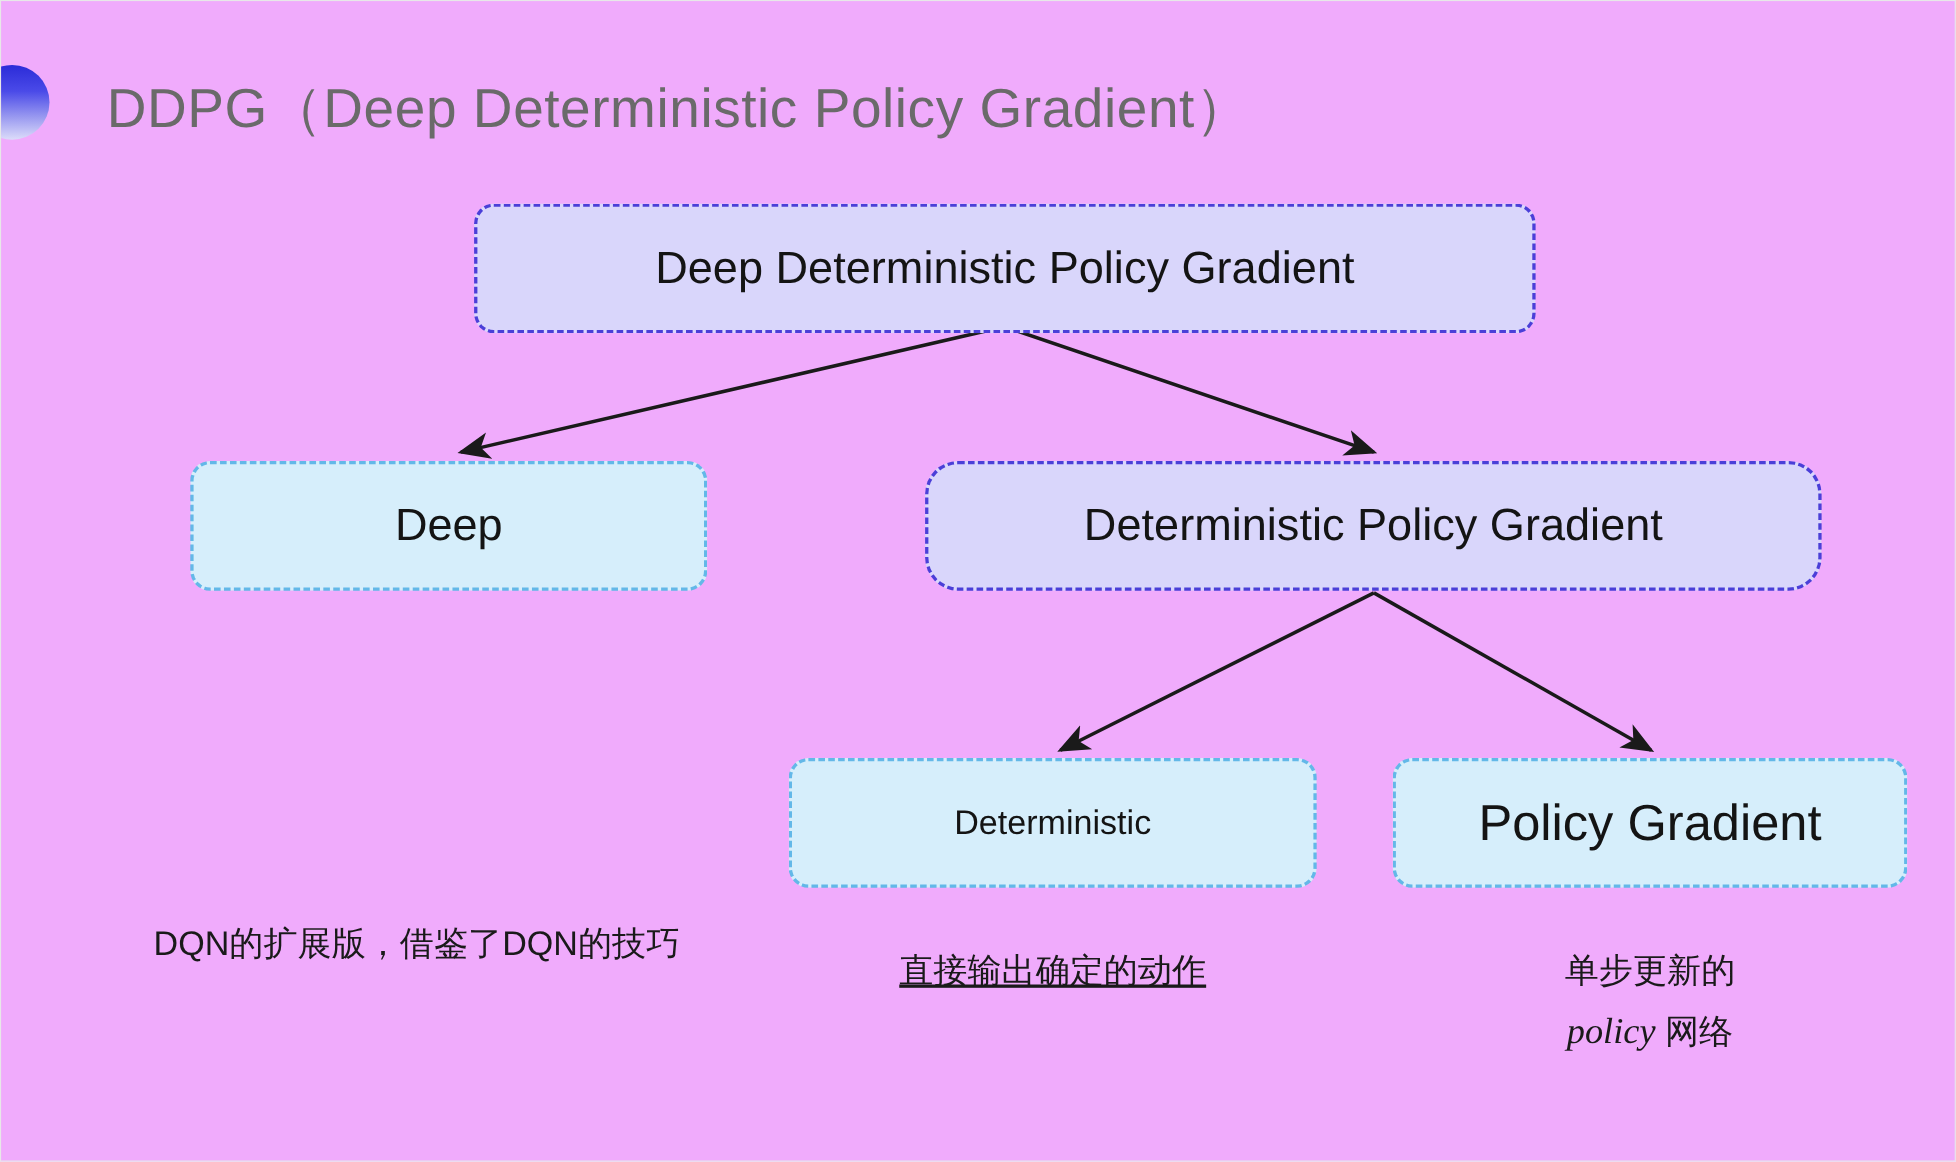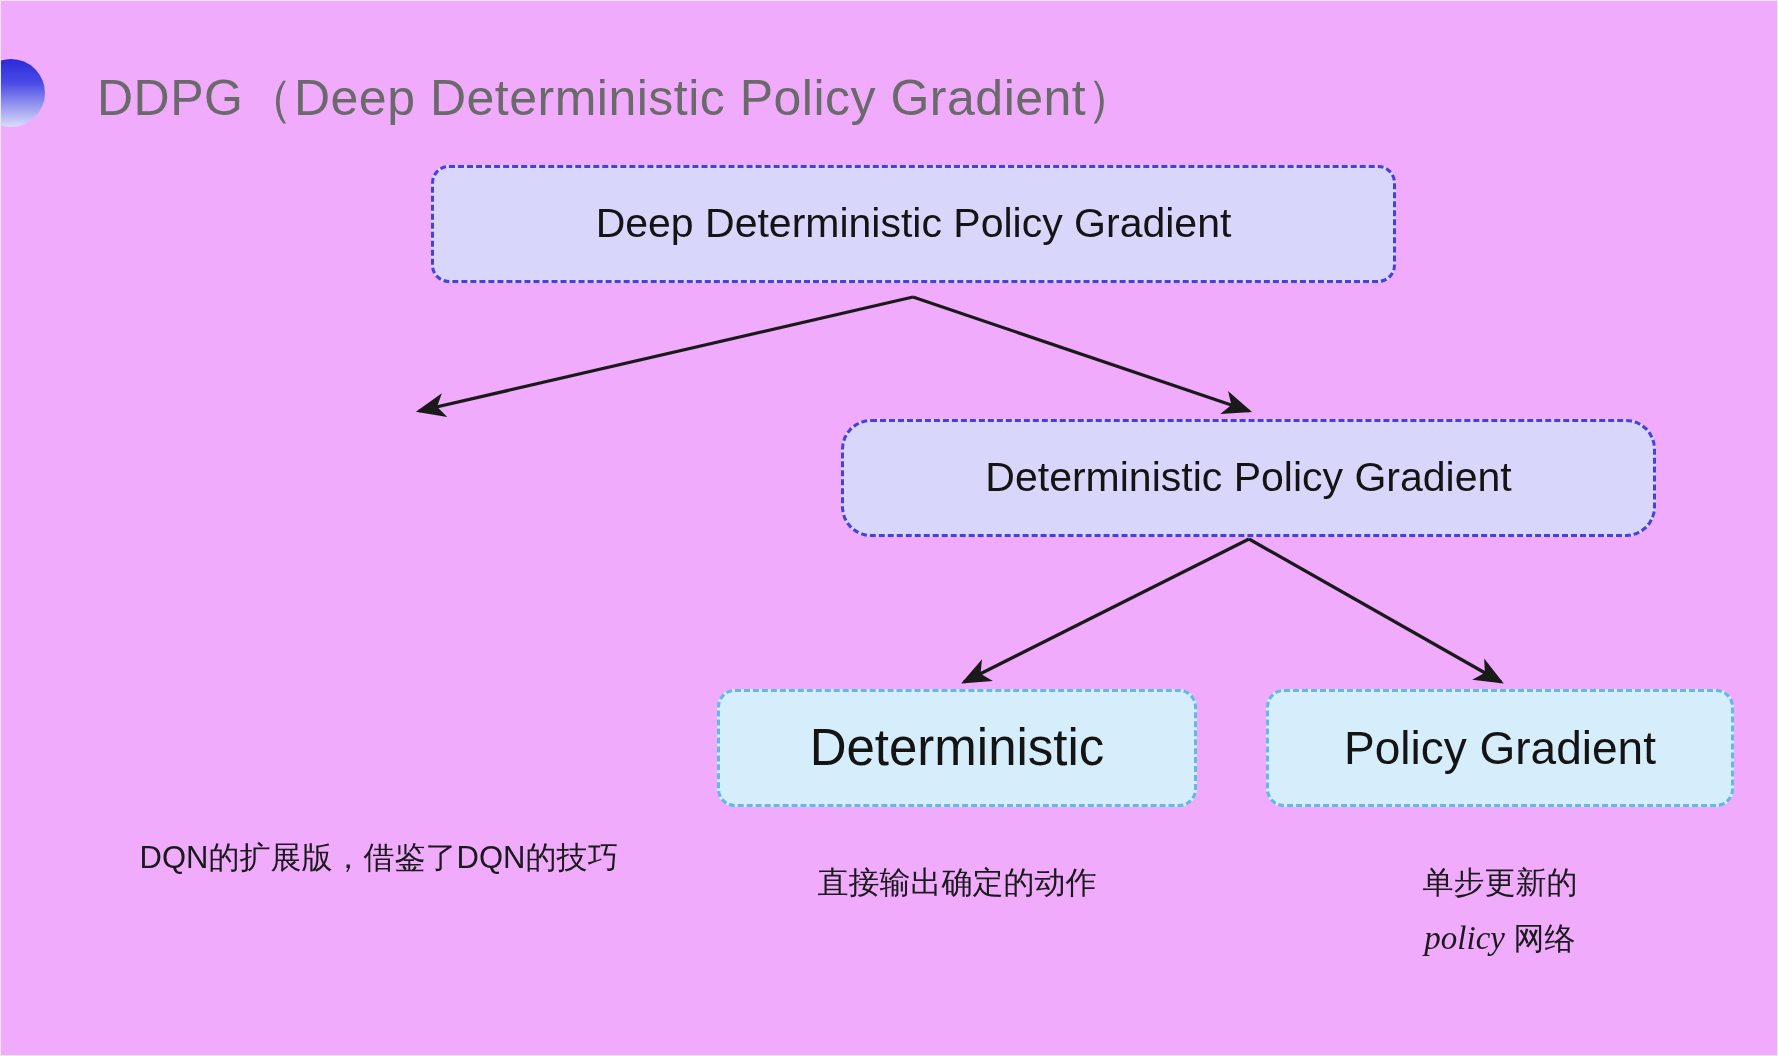--- a/index.html
+++ b/index.html
@@ -73,31 +73,31 @@
   }
   .node.purple {
     background: #d9d6fb;
     border-color: #4a3fd8;
   }
   .node.cyan {
     background: #d6eefb;
     border-color: #63b8e8;
   }
 
-  #node-root      { left: 430px; top: 164px; width: 965px; height: 118px; }
+  #node-root      { left: 430px; top: 184px; width: 965px; height: 118px; }
   #node-root .node-label { font-size: 41px; }
 
   #node-deep      { left: 172px; top: 418px; width: 470px; height: 118px; }
   #node-deep .node-label { font-size: 41px; }
 
   #node-dpg       { left: 840px; top: 418px; width: 815px; height: 118px; border-radius: 30px; }
   #node-dpg .node-label { font-size: 41px; }
 
   #node-det       { left: 716px; top: 688px; width: 480px; height: 118px; }
-  #node-det .node-label { font-size: 51px; }
+  #node-det .node-label { font-size: 31px; }
 
   #node-pg        { left: 1265px; top: 688px; width: 468px; height: 118px; }
   #node-pg .node-label { font-size: 46px; }
 
   
   .annot {
     position: absolute;
     color: #1a1a1a;
     text-align: center;
     font-size: 31px;
@@ -111,21 +111,21 @@
     font-size: 33px;
   }
   .mathline {
     font-family: "Liberation Serif", "DejaVu Serif", serif;
     font-style: italic;
     font-size: 34px;
     letter-spacing: 1px;
   }
 
   #annot-deep  { left: 118px; top: 830px; width: 520px; }
-  #annot-det   { left: 706px; top: 855px; width: 500px; }
+  #annot-det   { left: 706px; top: 855px; width: 500px; text-decoration: underline; }
   #annot-pg    { left: 1262px; top: 855px; width: 474px; }
 </style>
 </head>
 <body>
 
 <div id="slide">
 
   <div id="title-bullet"></div>
   <div id="page-title">DDPG（Deep Deterministic Policy Gradient）</div>
 
@@ -142,20 +142,23 @@
 
     <line x1="1248" y1="538" x2="963" y2="681" stroke="#1a1a1a" stroke-width="3.2" marker-end="url(#ah)"></line>
 
     <line x1="1248" y1="538" x2="1500" y2="681" stroke="#1a1a1a" stroke-width="3.2" marker-end="url(#ah)"></line>
   </svg>
 
   <div class="node purple" id="node-root">
     <span class="node-label">Deep Deterministic Policy Gradient</span>
   </div>
 
+  <div class="node cyan" id="node-deep">
+    <span class="node-label">Deep</span>
+  </div>
   <div class="node purple" id="node-dpg">
     <span class="node-label">Deterministic Policy Gradient</span>
   </div>
 
   <div class="node cyan" id="node-det">
     <span class="node-label">Deterministic</span>
   </div>
   <div class="node cyan" id="node-pg">
     <span class="node-label">Policy Gradient</span>
   </div>

